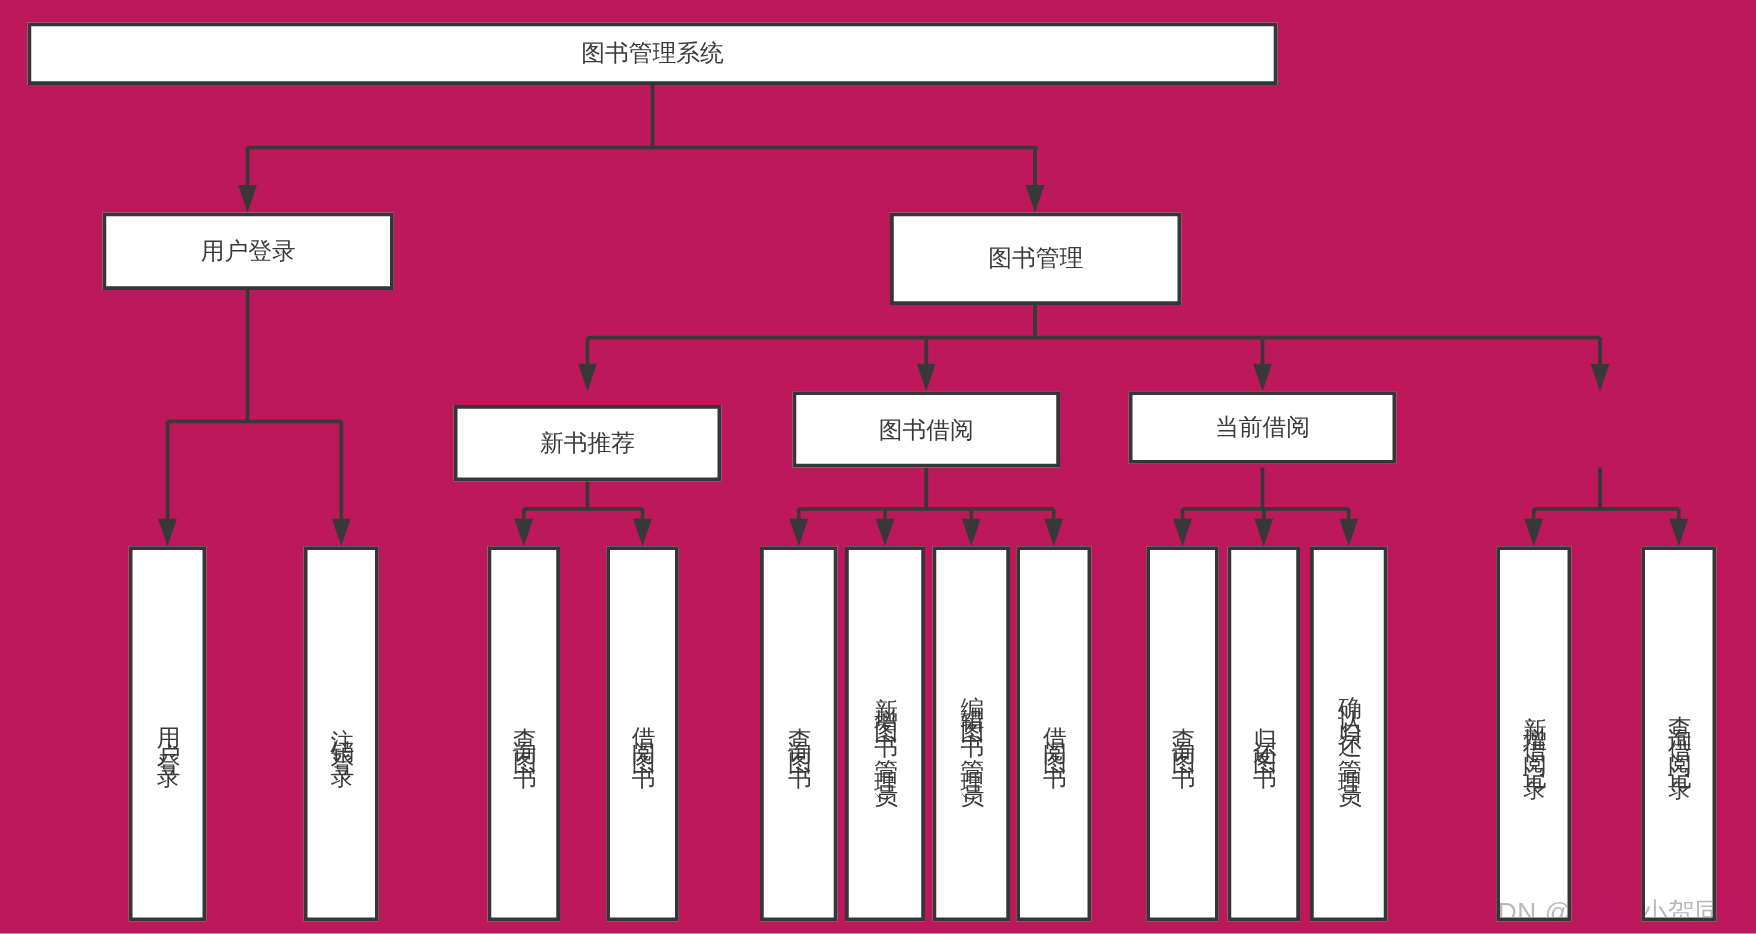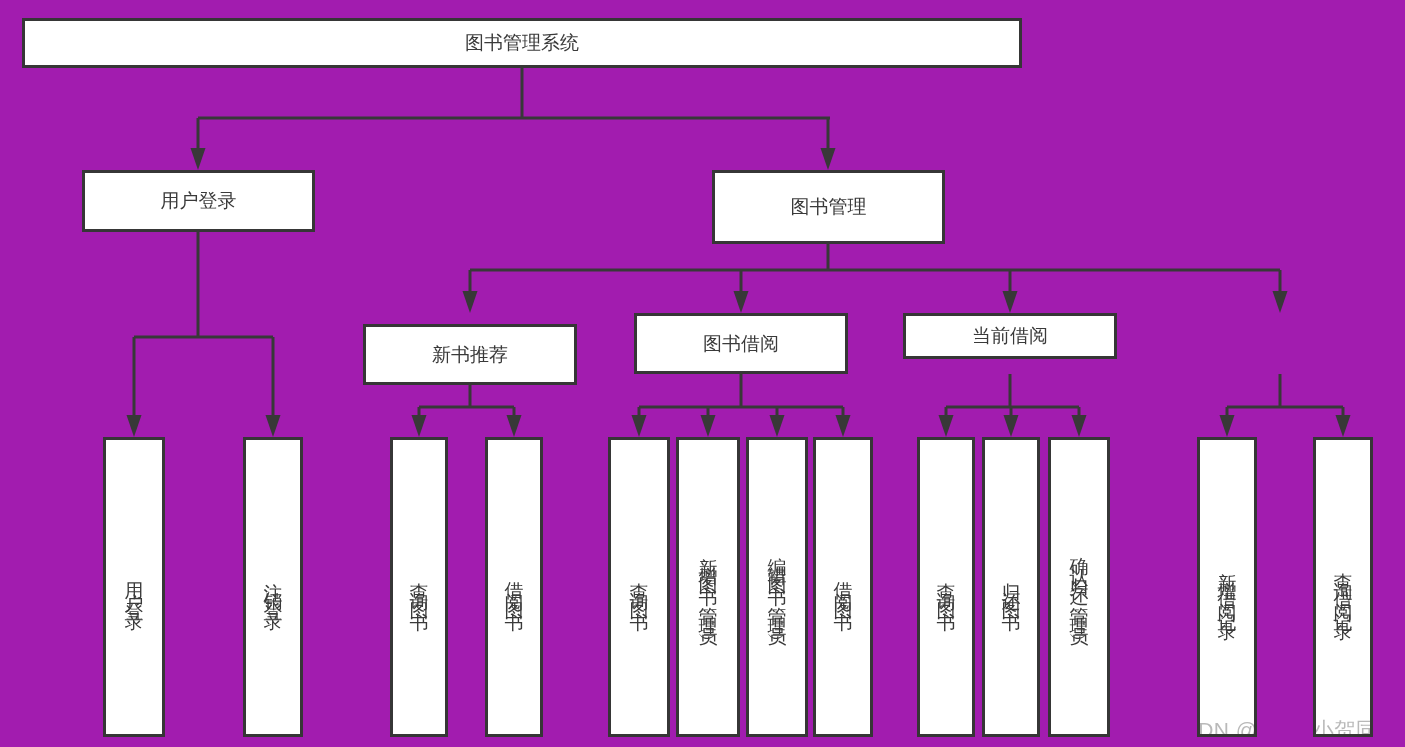--- a/index.html
+++ b/index.html
@@ -1,36 +1,36 @@
 <!DOCTYPE html>
 <html><head>
 <meta charset="utf-8">
 <style>
   html,body {margin:0; padding:0; background:#ffffff;}
   .stage {
-    position:relative; width:1405px; height:747px; background:#a21caf;
+    position:relative; width:1405px; height:747px; background:#be185d;
     font-family:"Liberation Sans", sans-serif; color:#3a3a3a; overflow:hidden;
   }
   .connectors {position:absolute; left:0; top:0; z-index:1;}
   .node {
     position:absolute; box-sizing:border-box; border:3px solid #363636;
     background:#ffffff; display:flex; align-items:center; justify-content:center;
     font-size:19px; color:#3a3a3a; z-index:2; text-align:center;
   }
   .vnode {
     writing-mode:vertical-rl; text-orientation:mixed;
     letter-spacing:10px; line-height:1.25;
   }
   
   #n-root    {left:22px;   top:18px;  width:1000px; height:50px;}
   #n-login   {left:82px;   top:170px; width:233px;  height:62px;}
   #n-mgmt    {left:712px;  top:170px; width:233px;  height:74px;}
   #n-newbook {left:363px;  top:324px; width:214px;  height:61px;}
   #n-borrow  {left:634px;  top:313px; width:214px;  height:61px;text-align:right;}
-  #n-current {left:903px;  top:313px; width:214px;  height:46px;}
+  #n-current {left:903px;  top:313px; width:214px;  height:58px;}
   #n-records {left:1173px; top:313px; width:215px;  height:61px;}
   #n-g1a {left:103px;  top:437px; width:62px; height:300px;}
   #n-g1b {left:243px;  top:437px; width:60px; height:300px;}
   #n-g2a {left:390px;  top:437px; width:58px; height:300px;}
   #n-g2b {left:485px;  top:437px; width:58px; height:300px;}
   #n-g3a {left:608px;  top:437px; width:62px; height:300px;}
   #n-g3b {left:676px;  top:437px; width:64px; height:300px;}
   #n-g3c {left:746px;  top:437px; width:62px; height:300px;}
   #n-g3d {left:813px;  top:437px; width:60px; height:300px;}
   #n-g4a {left:917px;  top:437px; width:58px; height:300px;}

